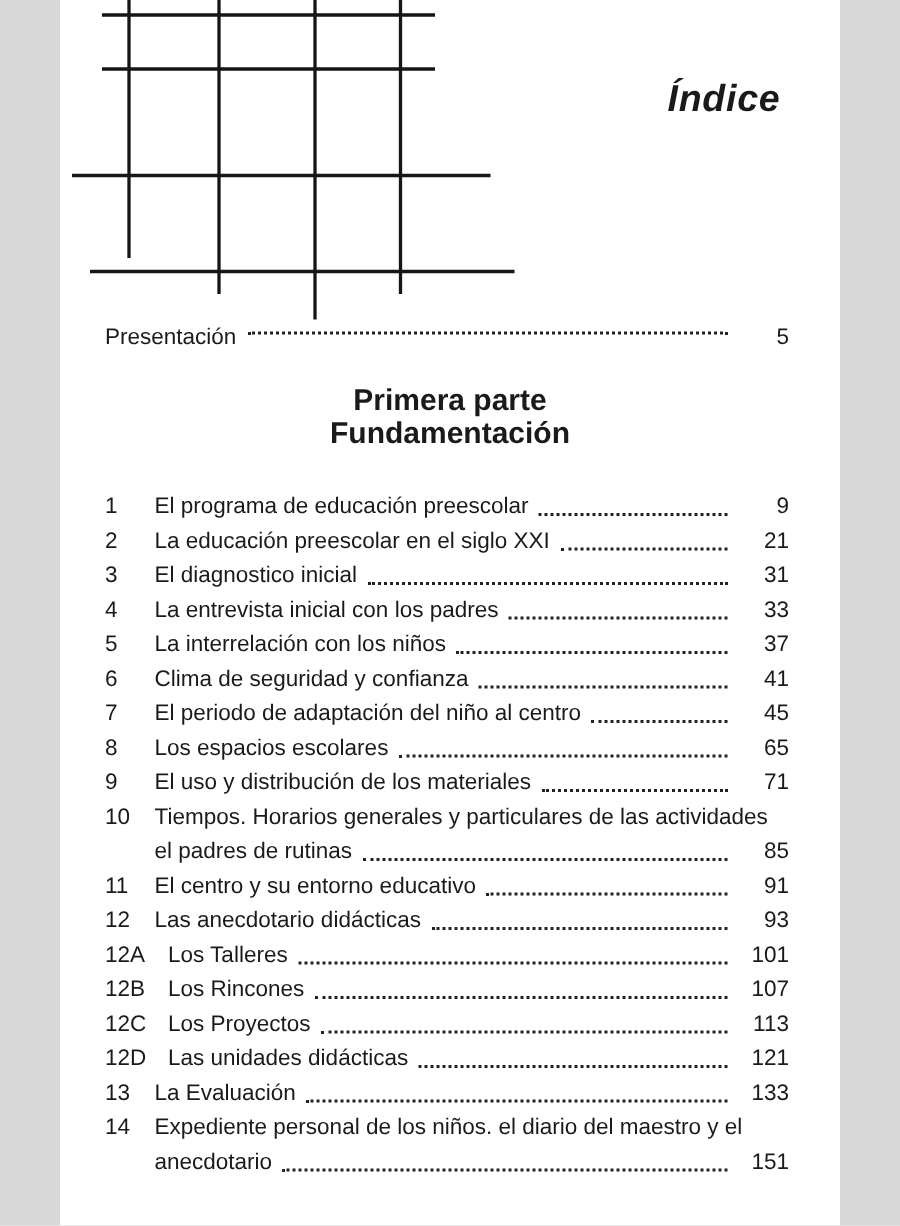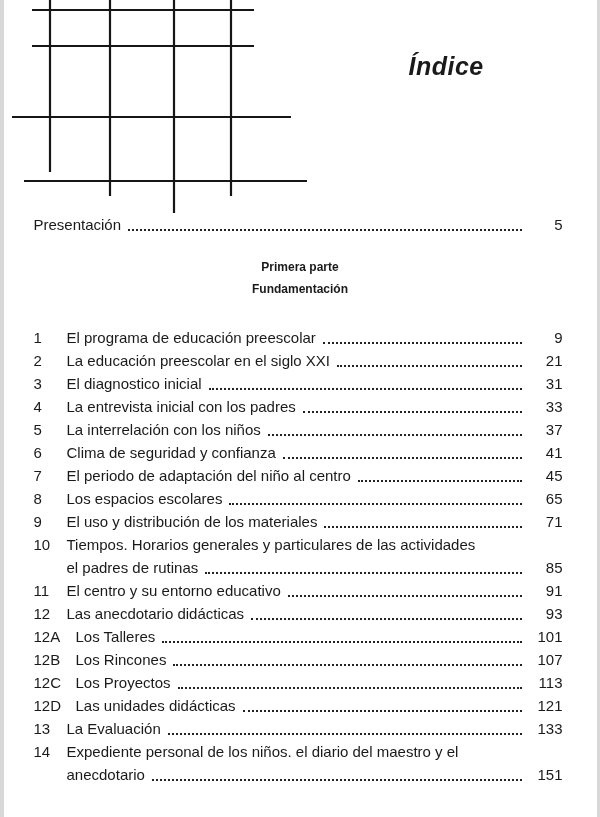--- a/index.html
+++ b/index.html
@@ -1,18 +1,18 @@
 <!DOCTYPE html>
 <html><head>
 <meta charset="utf-8">
 <style>
   html, body { margin: 0; padding: 0; background: #d8d8d8; }
   .page {
     position: relative;
-    width: 593px;
+    width: 520px;
     height: 817px;
     margin: 0 auto;
     background: #ffffff;
     font-family: "Liberation Sans", sans-serif;
     color: #1a1a1a;
     overflow: hidden;
   }
   .lattice {
     position: absolute;
     top: 0;
@@ -46,28 +46,29 @@
   .row .pg {
     flex: 0 0 36px;
     text-align: right;
     white-space: nowrap;
   }
   .presentacion-row {
     position: absolute;
     top: 213px;
     left: 30px;
     right: 34px;
+    align-items: center;
   }
   .part-heading {
     position: absolute;
     top: 256px;
     left: 0;
     right: 0;
     text-align: center;
-    font-size: 12px;
+    font-size: 20px;
     font-weight: 700;
     line-height: 22px;
   }
   .toc {
     position: absolute;
     top: 326px;
     left: 30px;
     right: 34px;
   }
 </style>

